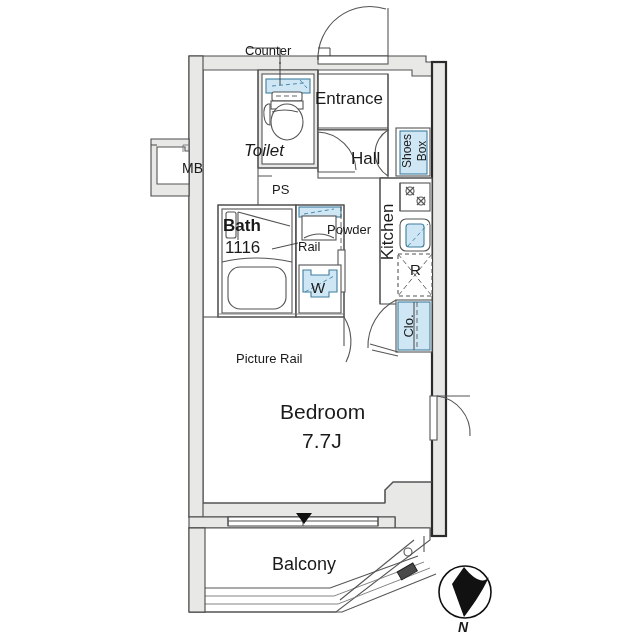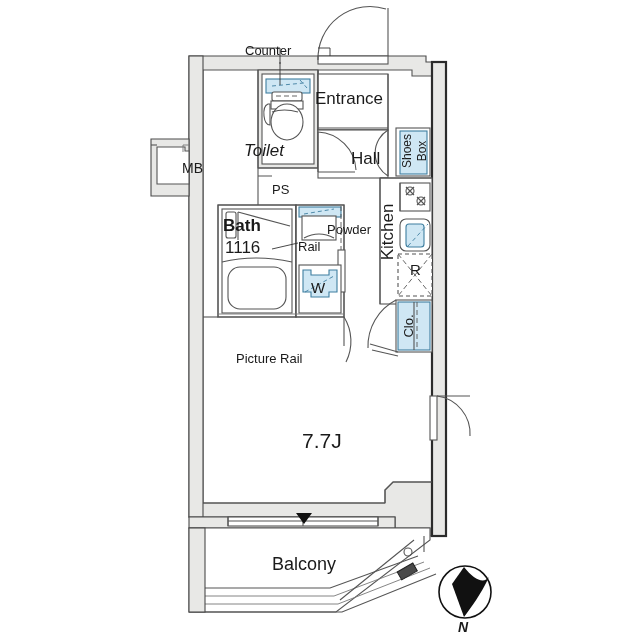--- a/index.html
+++ b/index.html
@@ -282,20 +282,21 @@
     <g>
       <circle cx="465" cy="592" r="26" fill="#ffffff" stroke="#111111" stroke-width="1.6"></circle>
       <path class="blk" d="M 465 566 L 465 617 L 448 583 Z" opacity="0"></path>
       <path class="blk" d="M 464 567 L 464 617 L 452 584 Z"></path>
       <path class="blk" d="M 464 567 C 474 580 484 584 489 577 C 480 596 472 606 464 617 Z"></path>
     </g>
   </svg>
 
   <div class="lbl lbl-center" style="left:0; top:0; width:0;"></div>
 
+  <div class="lbl" style="left:280px; top:401px; font-size:21px;">Bedroom</div>
 
   <div class="lbl" style="left:302px; top:430px; font-size:21px;">7.7J</div>
 
   <div class="lbl" style="left:272px; top:555px; font-size:18px;">Balcony</div>
 
   <div class="lbl" style="left:315px; top:90px; font-size:17px;">Entrance</div>
 
   <div class="lbl" style="left:351px; top:150px; font-size:17px;">Hall</div>
 
   <div class="lbl" style="left:244px; top:142px; font-size:17px;font-style:italic;">Toilet</div>

